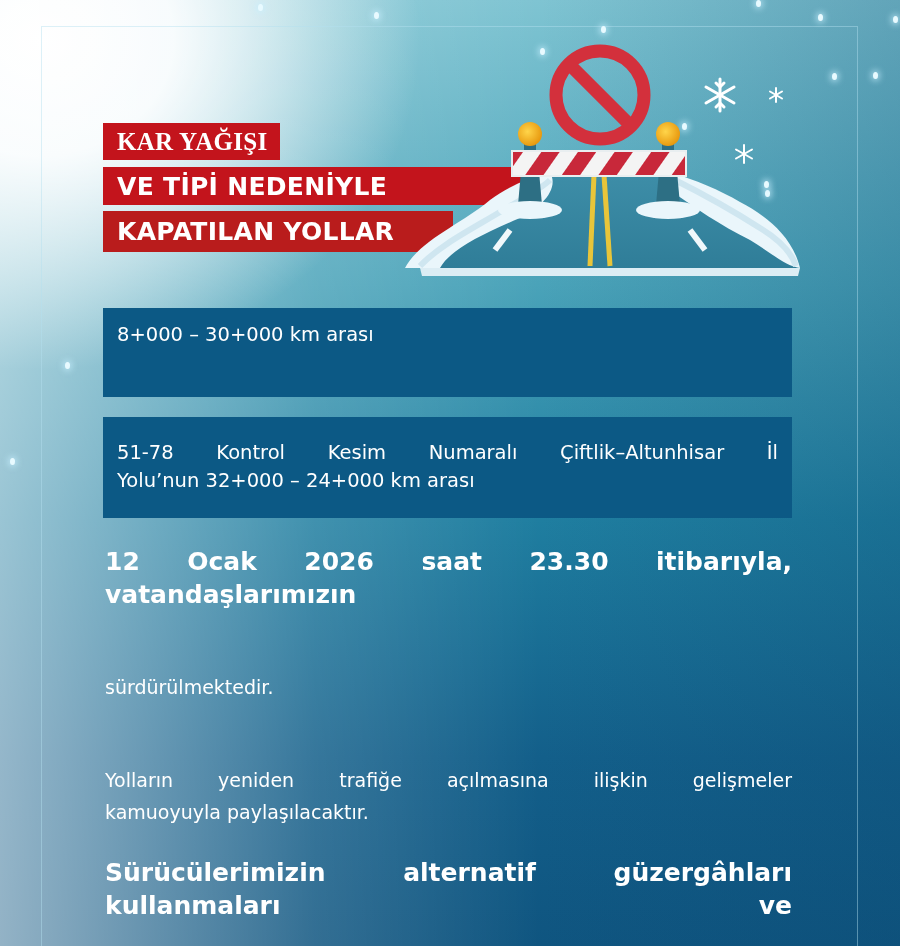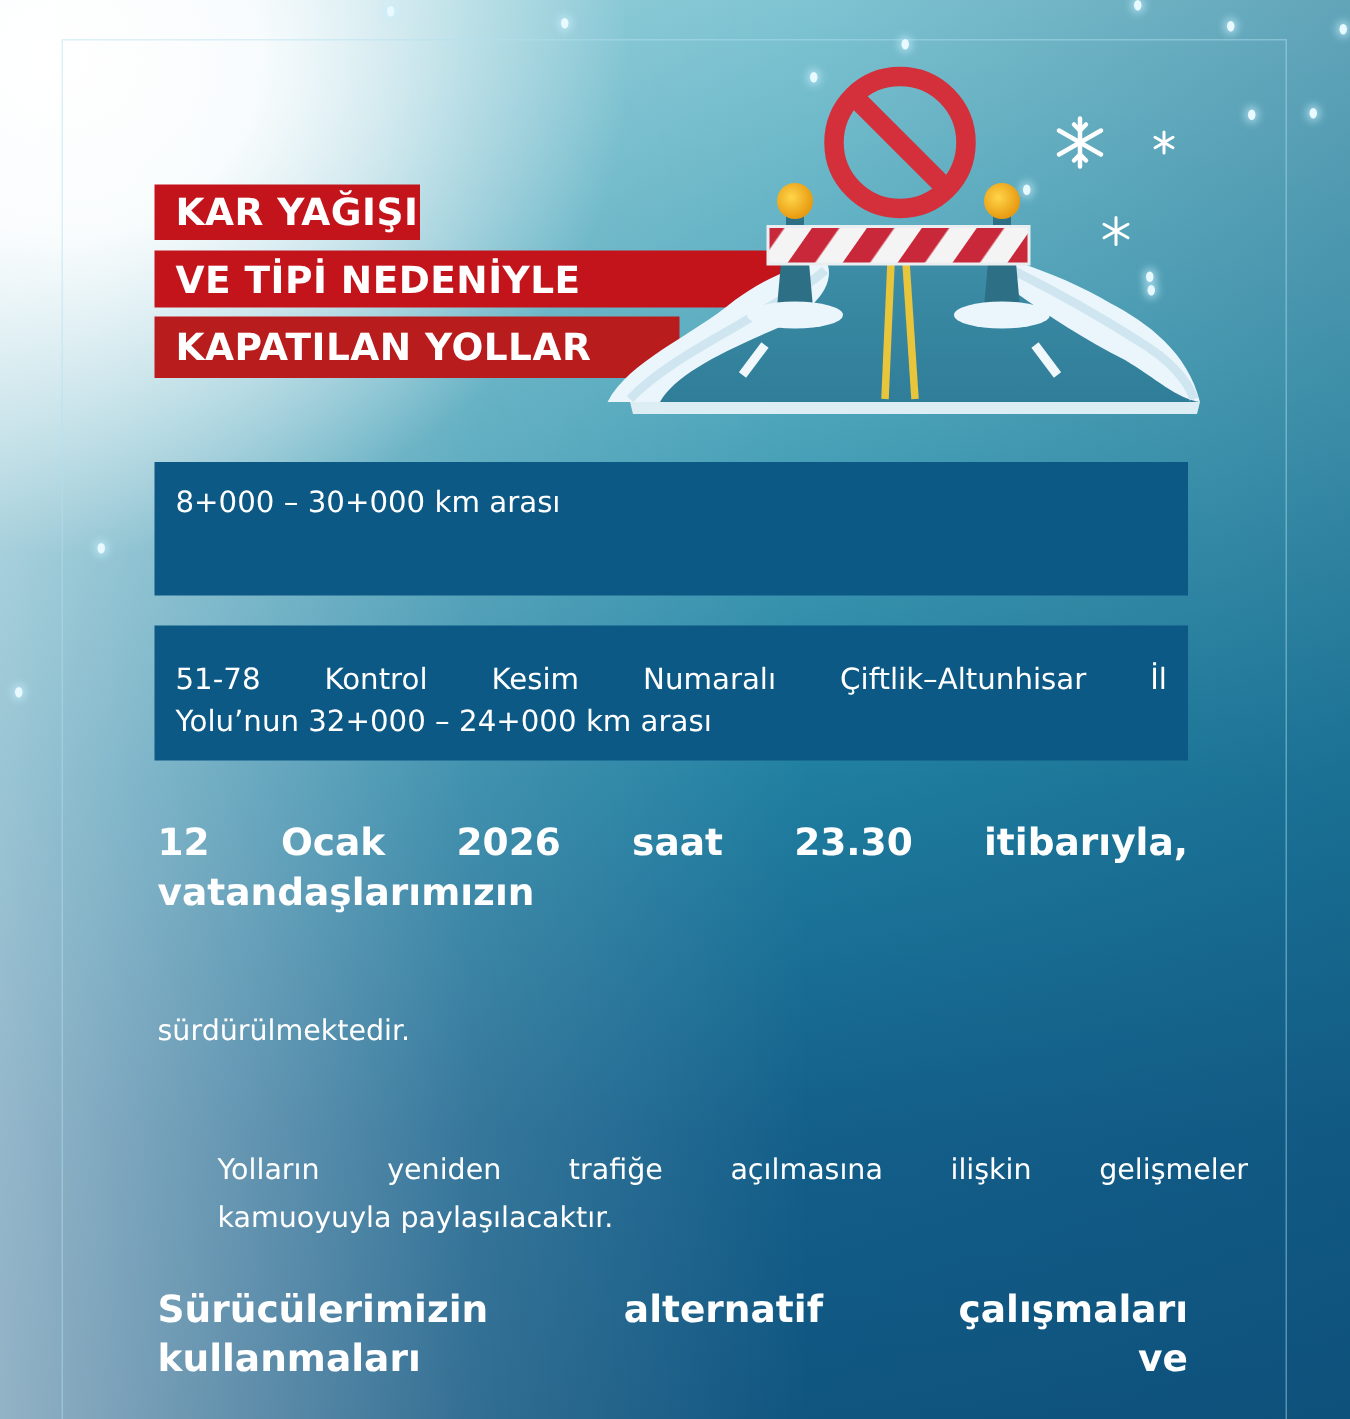--- a/index.html
+++ b/index.html
@@ -20,46 +20,46 @@
     position: absolute; left: 41px; top: 26px; width: 817px; height: 940px;
     border: 1px solid rgba(180,225,240,0.45);
     pointer-events: none;
   }
   .dot { position: absolute; width: 5px; height: 7px; border-radius: 50%; background: #e8faff; box-shadow: 0 0 6px 2px rgba(200,240,255,0.7); }
 
   
   .tbar { position: absolute; left: 103px; color: #fff; font-weight: bold; font-size: 25px; letter-spacing: 0.3px; display: flex; align-items: center; padding-left: 14px; white-space: nowrap; }
   .tbar.red { background: #c3141c; }
   .tbar.black { background: #b91c1c; }
-  #bar1 { top: 123px; height: 37px; width: 177px; }
+  #bar1 { top: 123px; height: 37px; width: 177px; font-family: Liberation Serif, serif; }
   #bar2 { top: 167px; height: 38px; width: 440px; }
   #bar3 { top: 211px; height: 41px; width: 350px; }
 
   
   .illus { position: absolute; left: 400px; top: 40px; width: 420px; height: 240px; }
 
   
   .box {
     position: absolute; left: 103px; width: 689px;
     background: #0c5985;
     color: #fff; font-size: 19.5px; line-height: 28px;
     padding: 13px 14px;
   }
   #box1 { top: 308px; height: 89px; }
-  #box2 { top: 417px; height: 90px; padding-top: 22px; }
+  #box2 { top: 417px; height: 101px; padding-top: 22px; }
   .box p { text-align: justify; text-align-last: left; }
   #box2 p.l1 { text-align-last: justify; }
 
   .para { position: absolute; left: 105px; width: 687px; color: #fff; font-size: 25px; line-height: 33px; text-align: justify; }
   .para.bold { font-weight: bold; }
   .para .l { display: block; }
   .para .j { text-align-last: justify; }
   #p1 { top: 545px; }
   #p2 { top: 671px; font-size: 19px; line-height: 32px; }
-  #p3 { top: 764px; font-size: 19px; line-height: 32px; margin-left: 40px; }
+  #p3 { top: 764px; font-size: 19px; line-height: 32px; }
   #p4 { top: 856px; }
 </style>
 </head>
 <body>
 
 <div class="hgrad"></div>
 <div class="frame"></div>
 
 <div>
   <span class="dot" style="left:258px;top:4px"></span>
@@ -183,14 +183,14 @@
 <div class="para" id="p2">
   <span class="l">sürdürülmektedir.</span>
 </div>
 
 <div class="para" id="p3">
   <span class="l j">Yolların yeniden trafiğe açılmasına ilişkin gelişmeler</span>
   <span class="l">kamuoyuyla paylaşılacaktır.</span>
 </div>
 
 <div class="para bold" id="p4">
-  <span class="l j">Sürücülerimizin alternatif çalışmaları kullanmaları ve</span>
+  <span class="l j">Sürücülerimizin alternatif güzergâhları kullanmaları ve</span>
 </div>
 
 </body></html>

